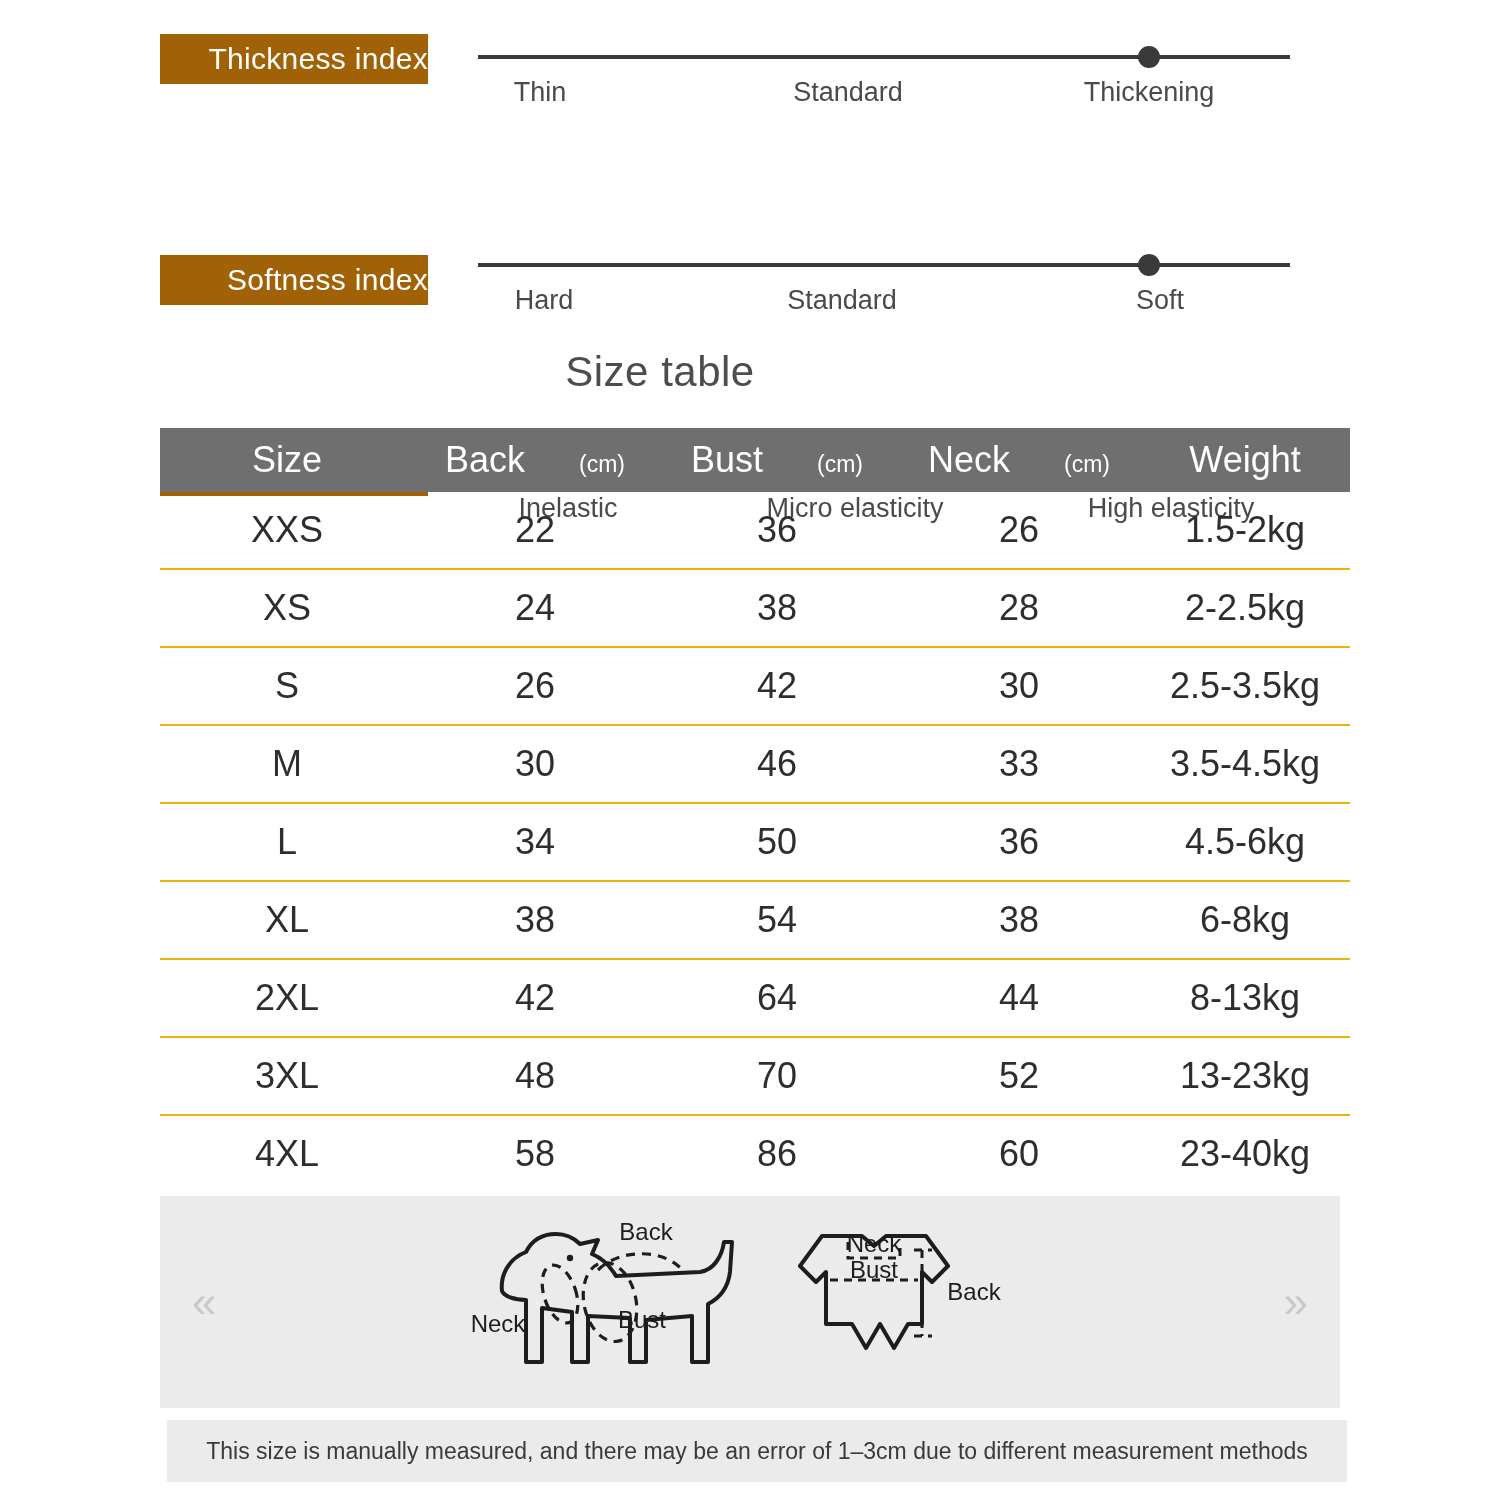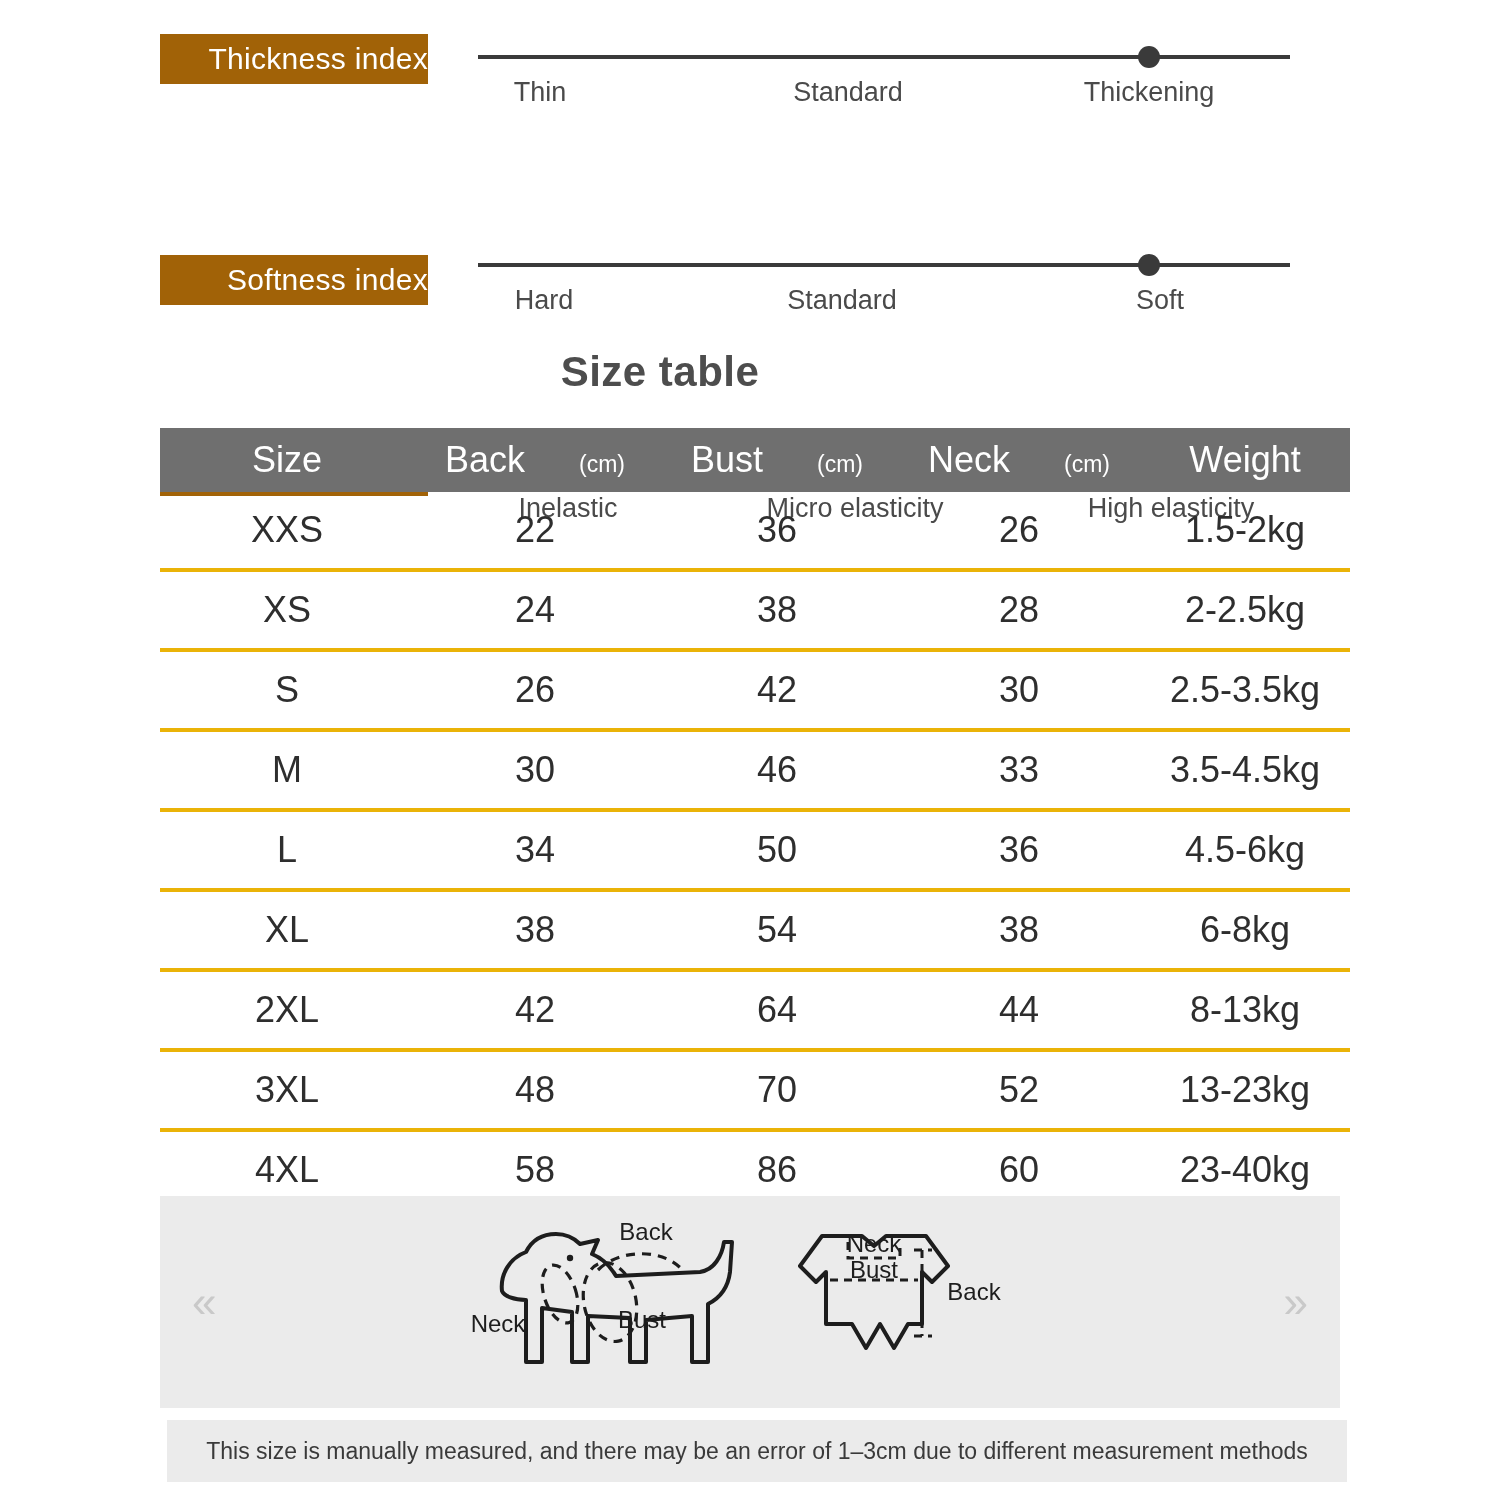--- a/index.html
+++ b/index.html
@@ -76,21 +76,21 @@
   }
 
   
   .size-title {
     position: absolute;
     left: 0;
     top: 348px;
     width: 1320px;
     text-align: center;
     font-size: 42px;
-    font-weight: bold;
+    font-weight: normal;
     color: #4d4d4d;
     letter-spacing: 0.5px;
   }
 
   .table-wrap {
     position: absolute;
     left: 160px;
     top: 428px;
     width: 1180px;
   }
@@ -111,21 +111,21 @@
   table.size-table thead th .unit {
     font-size: 23px;
     margin-left: 44px;
   }
   table.size-table tbody td {
     font-size: 36px;
     color: #2e2e2e;
     height: 74px;
     text-align: center;
     vertical-align: middle;
-    border-bottom: 4px solid #eab308;
+    border-bottom: 2px solid #eab308;
     font-weight: 300;
   }
   table.size-table tbody tr:last-child td {
     border-bottom: none;
   }
   .col-size { width: 252px; }
   .col-back { width: 240px; }
   .col-bust { width: 240px; }
   .col-neck { width: 240px; }
   .col-weight { width: 208px; }

